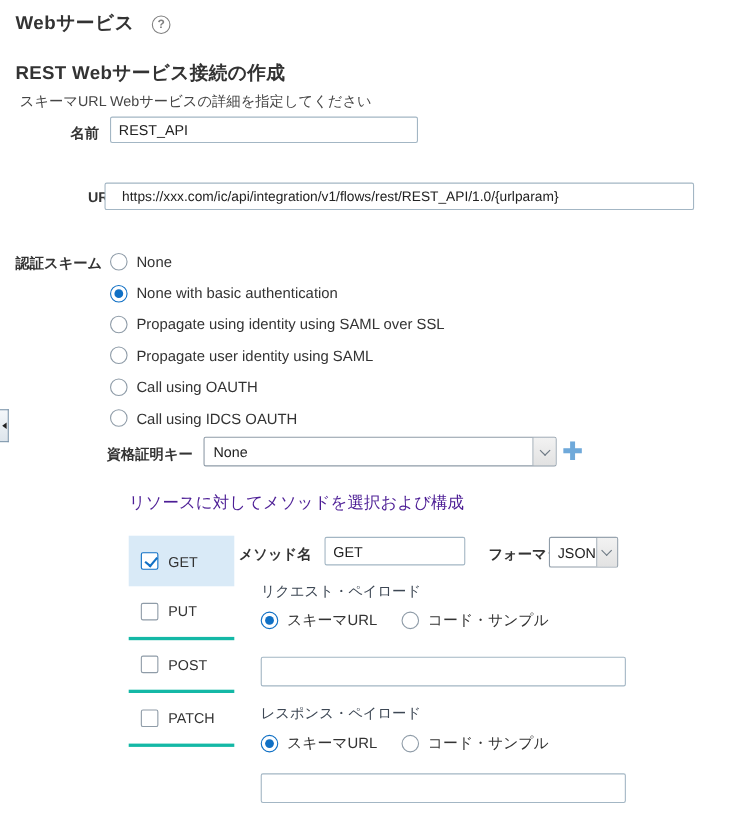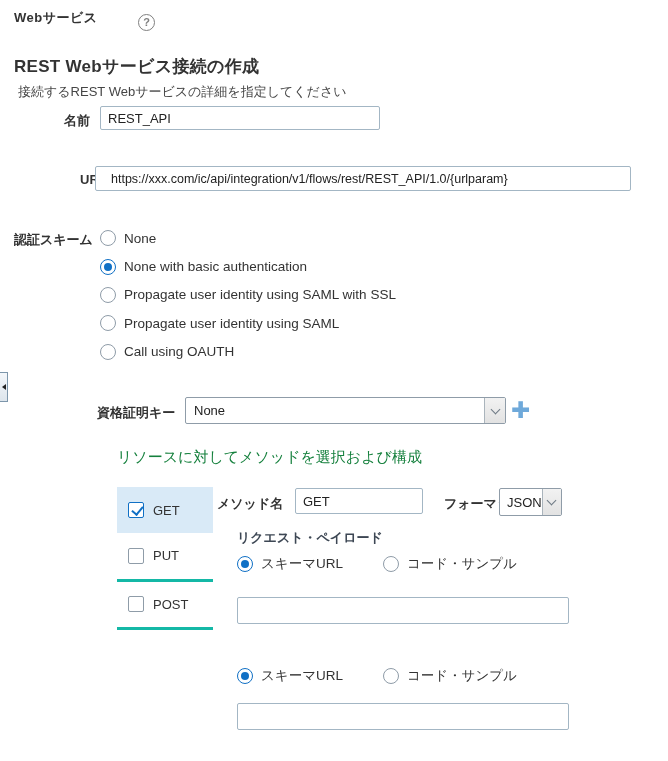--- a/index.html
+++ b/index.html
@@ -1,21 +1,21 @@
 <!DOCTYPE html>
 <html><head>
 <meta charset="utf-8">
 <style>
   * { margin:0; padding:0; box-sizing:border-box; }
   html,body { background:#ffffff; }
   body { font-family:"Liberation Sans","DejaVu Sans",sans-serif; color:#333333; }
   .screen { position:relative; width:668px; height:761px; background:#ffffff; overflow:hidden; }
 
   
-  .page-title { position:absolute; left:14px; top:9px; font-size:13px; color:#333; letter-spacing:.5px;text-align:center; }
+  .page-title { position:absolute; left:14px; top:9px; font-size:17px; color:#333; letter-spacing:.5px;text-align:center; }
   .help-icon { position:absolute; left:138px; top:14px; width:17px; height:17px; border:1.5px solid #7f7f7f;
     border-radius:50%; color:#7f7f7f; font-size:11px; font-weight:bold; line-height:14px; text-align:center; }
   .sub-heading { position:absolute; left:14px; top:55px; font-size:17px; color:#333; letter-spacing:.3px; }
   .description { position:absolute; left:18px; top:83px; font-size:13px; color:#454545; }
 
   
   .field-label { position:absolute; font-size:13px; font-weight:bold; color:#333;text-align:center; }
   .text-input { position:absolute; border:1px solid #a3b6c4; border-radius:2px; background:#fff;
     font-family:"Liberation Sans","DejaVu Sans",sans-serif; font-size:13px; color:#222; padding:0 7px; outline:none; }
   #name-label { left:64px; top:112px; }
@@ -49,85 +49,89 @@
   .select-box .sel-value { flex:1; display:flex; align-items:center; padding-left:8px; }
   .select-box .sel-btn { width:21px; background:linear-gradient(#f2f2f2,#e2e2e2); border-left:1px solid #aab4bc;
     display:flex; align-items:center; justify-content:center; }
   .chev { width:7px; height:7px; border-right:1.6px solid #6e7a85; border-bottom:1.6px solid #6e7a85;
     transform:rotate(45deg); margin-top:-3px; }
   #cred-select { left:185px; top:397px; width:321px; height:27px; }
   .plus-icon { position:absolute; left:511px; top:397px; font-size:23px; line-height:26px; color:#6fa9da;
     font-weight:bold; cursor:pointer; }
 
   
-  .section-heading { position:absolute; left:117px; top:448px; font-size:15px; color:#15803d; }
+  .section-heading { position:absolute; left:117px; top:448px; font-size:15px; color:#4c1d95; }
 
   .methods-col { position:absolute; left:117px; top:487px; width:96px; }
   .method-row { display:flex; align-items:center; gap:9px; padding-left:11px; font-size:13px; color:#333; }
   .method-row.selected { background:#d9eaf7; height:46px; }
   .method-row.plain { height:48.5px; border-bottom:3px solid #14b8a6; }
   .cb { display:inline-block; width:16px; height:16px; border:1px solid #8f9ca8; border-radius:2px;
     background:#fff; position:relative; flex:none; }
   .cb.on { border-color:#1070c5; }
   .cb.on::after { content:""; position:absolute; left:4.5px; top:1px; width:5px; height:9px;
     border-right:2.2px solid #1070c5; border-bottom:2.2px solid #1070c5; transform:rotate(40deg); }
 
   
   #mname-label { left:217px; top:495px; }
   #mname-input { left:295px; top:488px; width:128px; height:26px; }
   #format-label { left:444px; top:495px; }
   #format-select { left:499px; top:488px; width:63px; height:28px; }
   #format-select .sel-value { padding-left:7px; }
 
-  .payload-label { position:absolute; font-size:13px; font-weight:bold; color:#3d4754; }
+  .payload-label { position:absolute; font-size:13px; font-weight:normal; color:#3d4754; }
   #req-label { left:237px; top:529px; }
   #res-label { left:237px; top:640px; }
-  .payload-radios { position:absolute; display:flex; gap:40px; }
+  .payload-radios { position:absolute; display:flex; gap:22px; }
   #req-radios { left:237px; top:555px; }
   #res-radios { left:237px; top:667px; }
   #req-input { left:237px; top:597px; width:332px; height:27px; }
   #res-input { left:237px; top:703px; width:332px; height:27px; }
 </style>
 </head>
 <body>
 
 <div class="screen">
 
   <h1 class="page-title">Webサービス</h1>
   <span class="help-icon">?</span>
   <h2 class="sub-heading">REST Webサービス接続の作成</h2>
-  <div class="description">接続するREST Webサービスの詳細を指定してください</div>
+  <div class="description">スキーマURL Webサービスの詳細を指定してください</div>
 
   <label class="field-label" id="name-label">名前</label>
   <input class="text-input" id="name-input" value="REST_API" style="">
 
   <label class="field-label" id="url-label">URL</label>
   <input class="text-input" id="url-input" value="https://xxx.com/ic/api/integration/v1/flows/rest/REST_API/1.0/{urlparam}" style="">
 
   <label class="field-label" id="auth-label">認証スキーム</label>
   <div class="auth-group">
     <div class="radio-row">
       <span class="radio"></span>
       <span>None</span>
     </div>
     <div class="radio-row">
       <span class="radio on"></span>
       <span>None with basic authentication</span>
     </div>
     <div class="radio-row">
       <span class="radio"></span>
-      <span>Propagate user identity using SAML with SSL</span>
+      <span>Propagate using identity using SAML over SSL</span>
     </div>
     <div class="radio-row">
       <span class="radio"></span>
       <span>Propagate user identity using SAML</span>
     </div>
     <div class="radio-row">
       <span class="radio"></span>
       <span>Call using OAUTH</span>
+    </div>
+    <div class="radio-row">
+      <span class="radio"></span>
+      <span>Call using IDCS OAUTH</span>
     </div>
   </div>
 
   <div class="collapse-handle"></div>
 
   <label class="field-label" id="cred-label">資格証明キー</label>
   <div class="select-box" id="cred-select">
     <span class="sel-value">None</span>
     <span class="sel-btn">
         <span class="chev"></span>
@@ -143,20 +147,24 @@
       <span>GET</span>
     </div>
     <div class="method-row plain">
       <span class="cb"></span>
       <span>PUT</span>
     </div>
     <div class="method-row plain">
       <span class="cb"></span>
       <span>POST</span>
     </div>
+    <div class="method-row plain">
+      <span class="cb"></span>
+      <span>PATCH</span>
+    </div>
   </div>
 
   <label class="field-label" id="mname-label">メソッド名</label>
   <input class="text-input" id="mname-input" value="GET" style="">
 
   <label class="field-label" id="format-label">フォーマット</label>
   <div class="select-box" id="format-select">
     <span class="sel-value">JSON</span>
     <span class="sel-btn">
         <span class="chev"></span>
@@ -169,20 +177,21 @@
       <span class="radio on"></span>
       <span>スキーマURL</span>
     </div>
     <div class="radio-row">
       <span class="radio"></span>
       <span>コード・サンプル</span>
     </div>
   </div>
   <input class="text-input" id="req-input" value="" style="">
 
+  <div class="payload-label" id="res-label">レスポンス・ペイロード</div>
   <div class="payload-radios" id="res-radios">
     <div class="radio-row">
       <span class="radio on"></span>
       <span>スキーマURL</span>
     </div>
     <div class="radio-row">
       <span class="radio"></span>
       <span>コード・サンプル</span>
     </div>
   </div>

